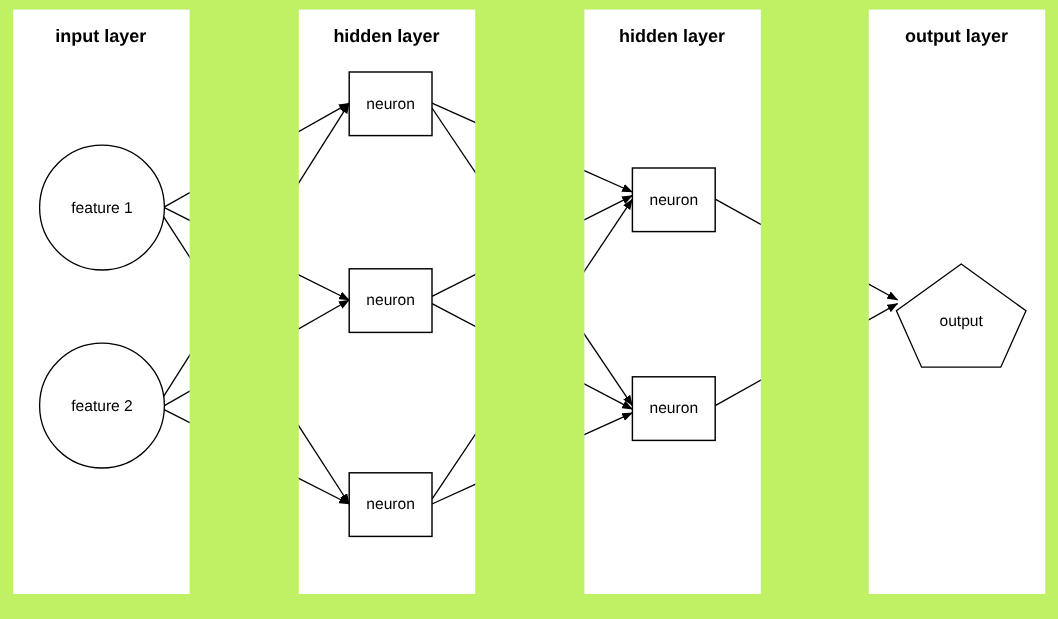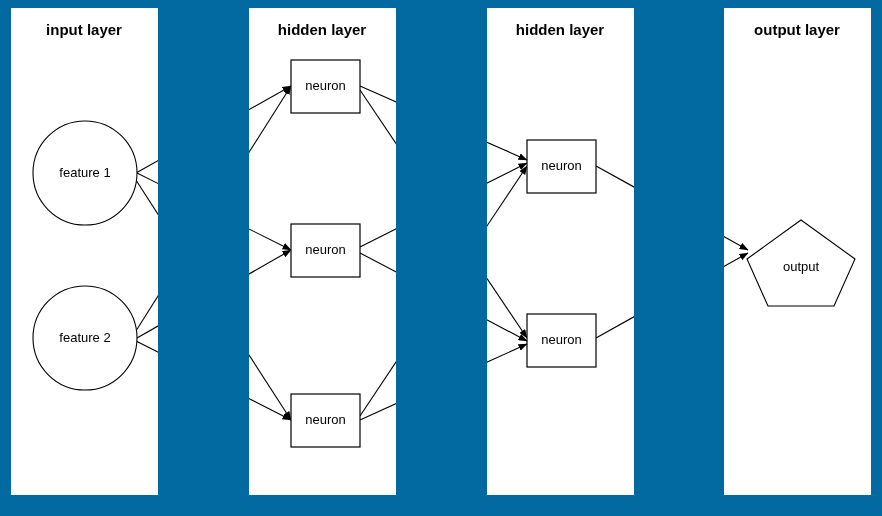--- a/index.html
+++ b/index.html
@@ -10,21 +10,21 @@
   body {
     width: 882px;
     height: 516px;
     overflow: hidden;
     font-family: "Liberation Sans", sans-serif;
   }
   #canvas {
     position: relative;
     width: 882px;
     height: 516px;
-    background: #0369a1;
+    background: #bef264;
   }
   #diagram-svg {
     position: absolute;
     left: 0;
     top: 0;
     width: 882px;
     height: 516px;
   }
   .layer-title {
     font-family: "Liberation Sans", sans-serif;

